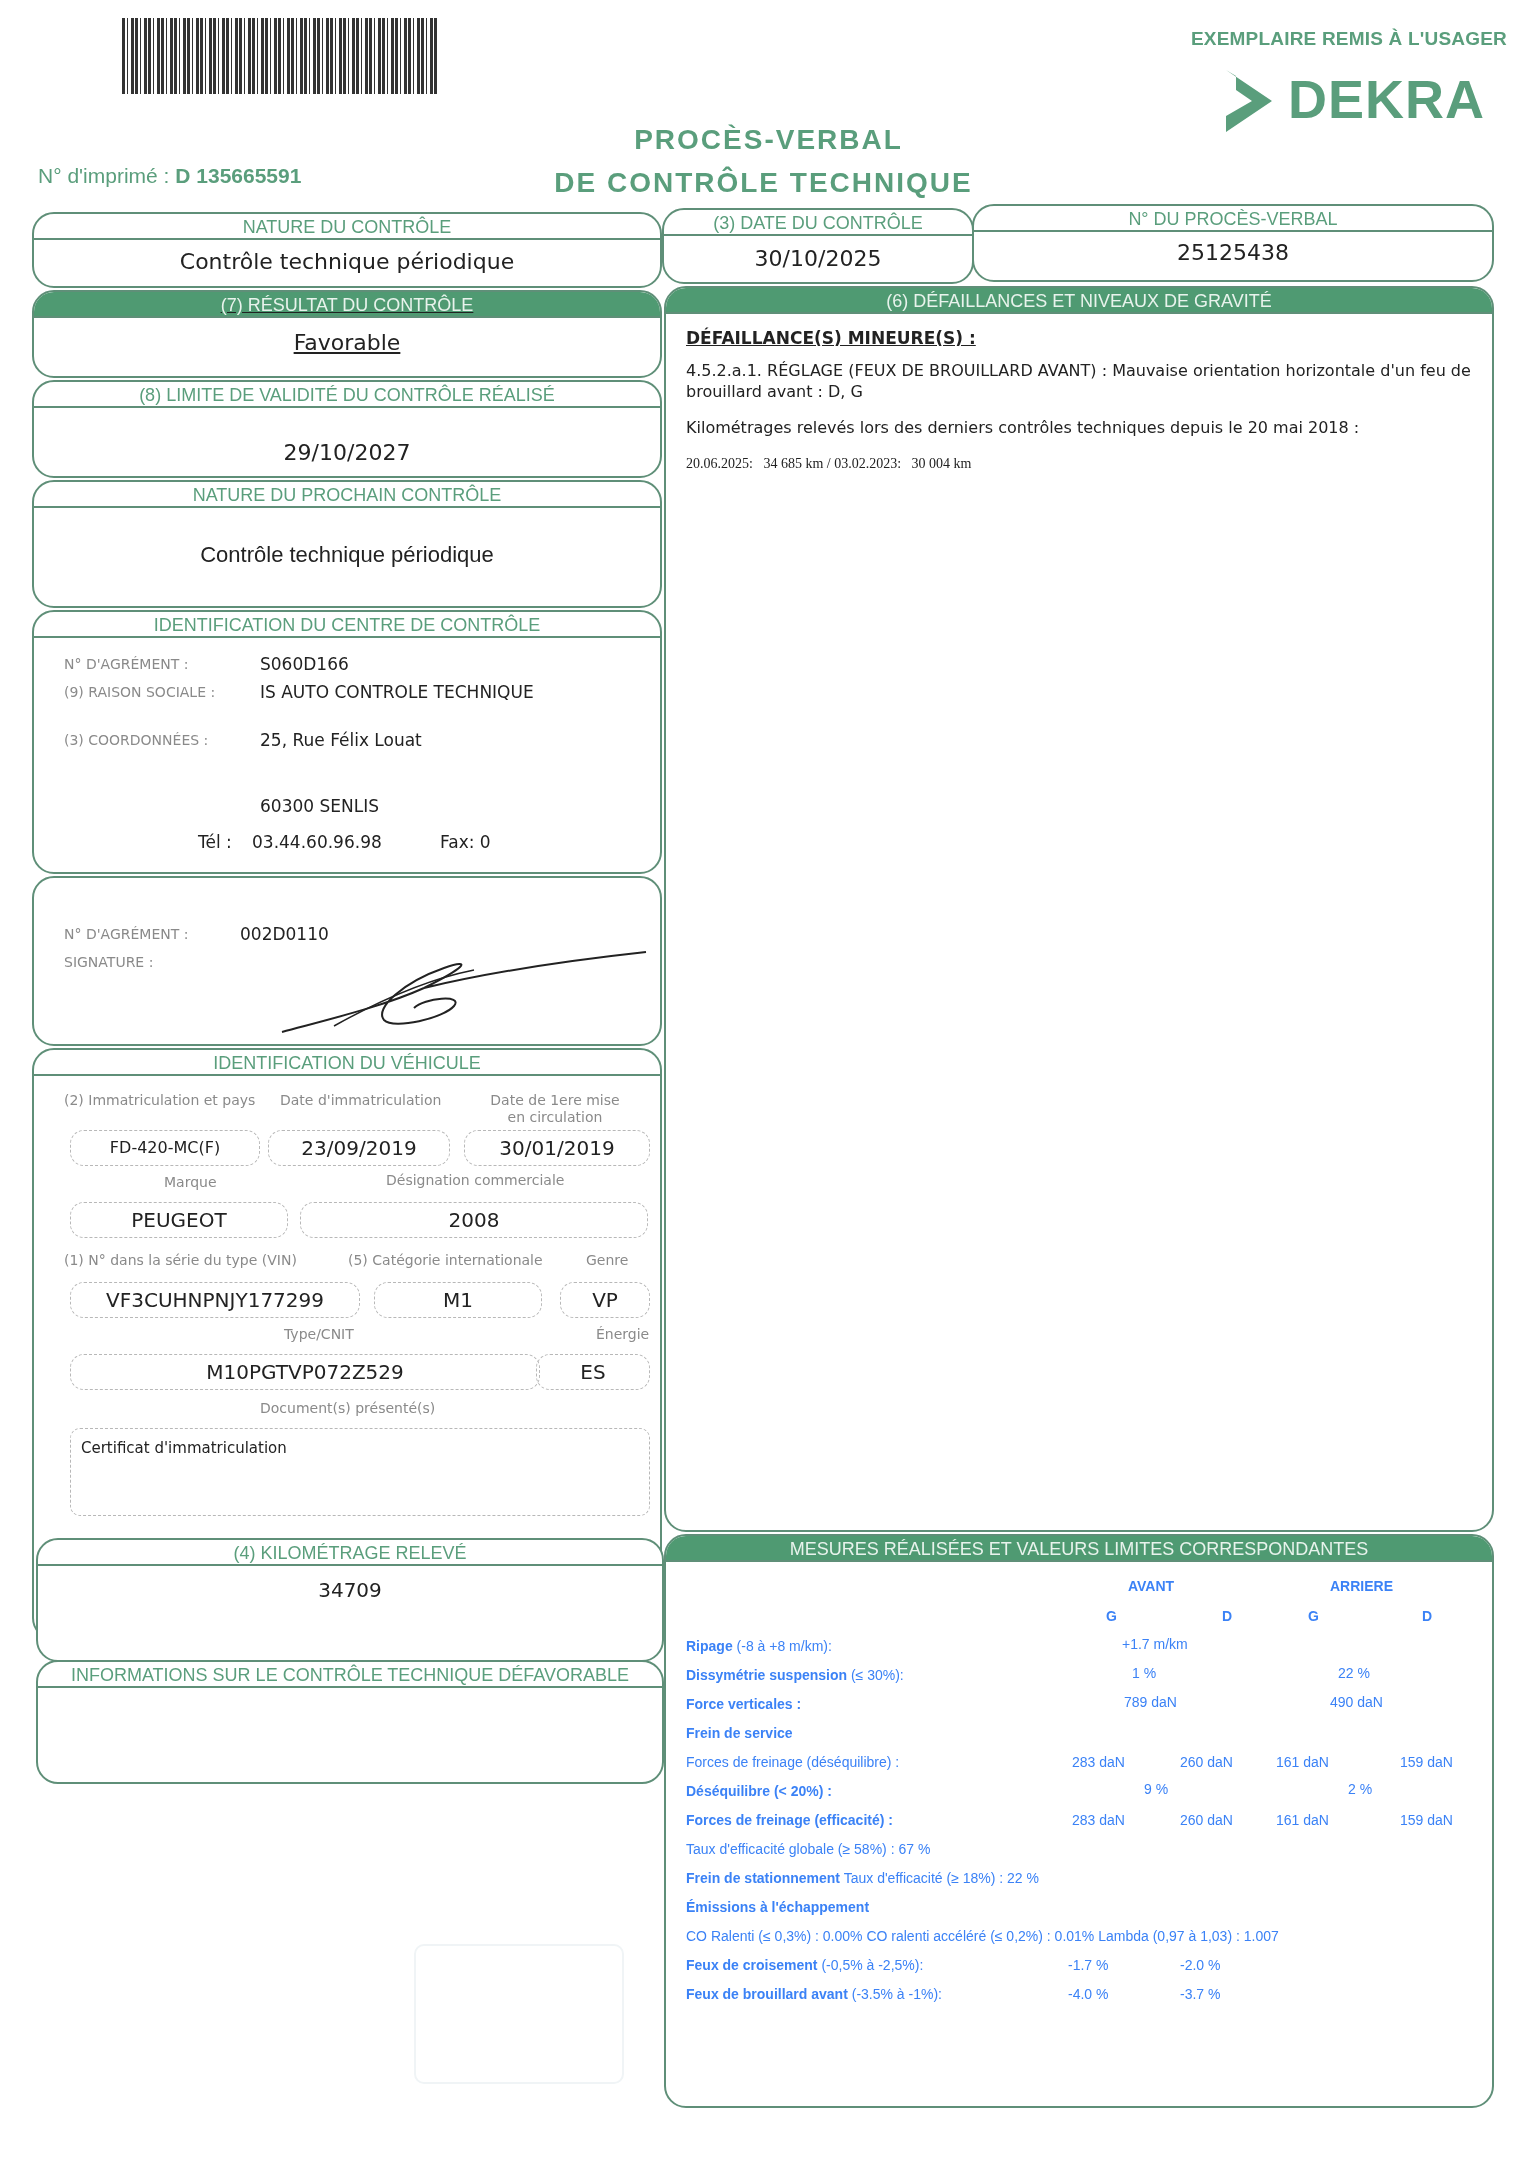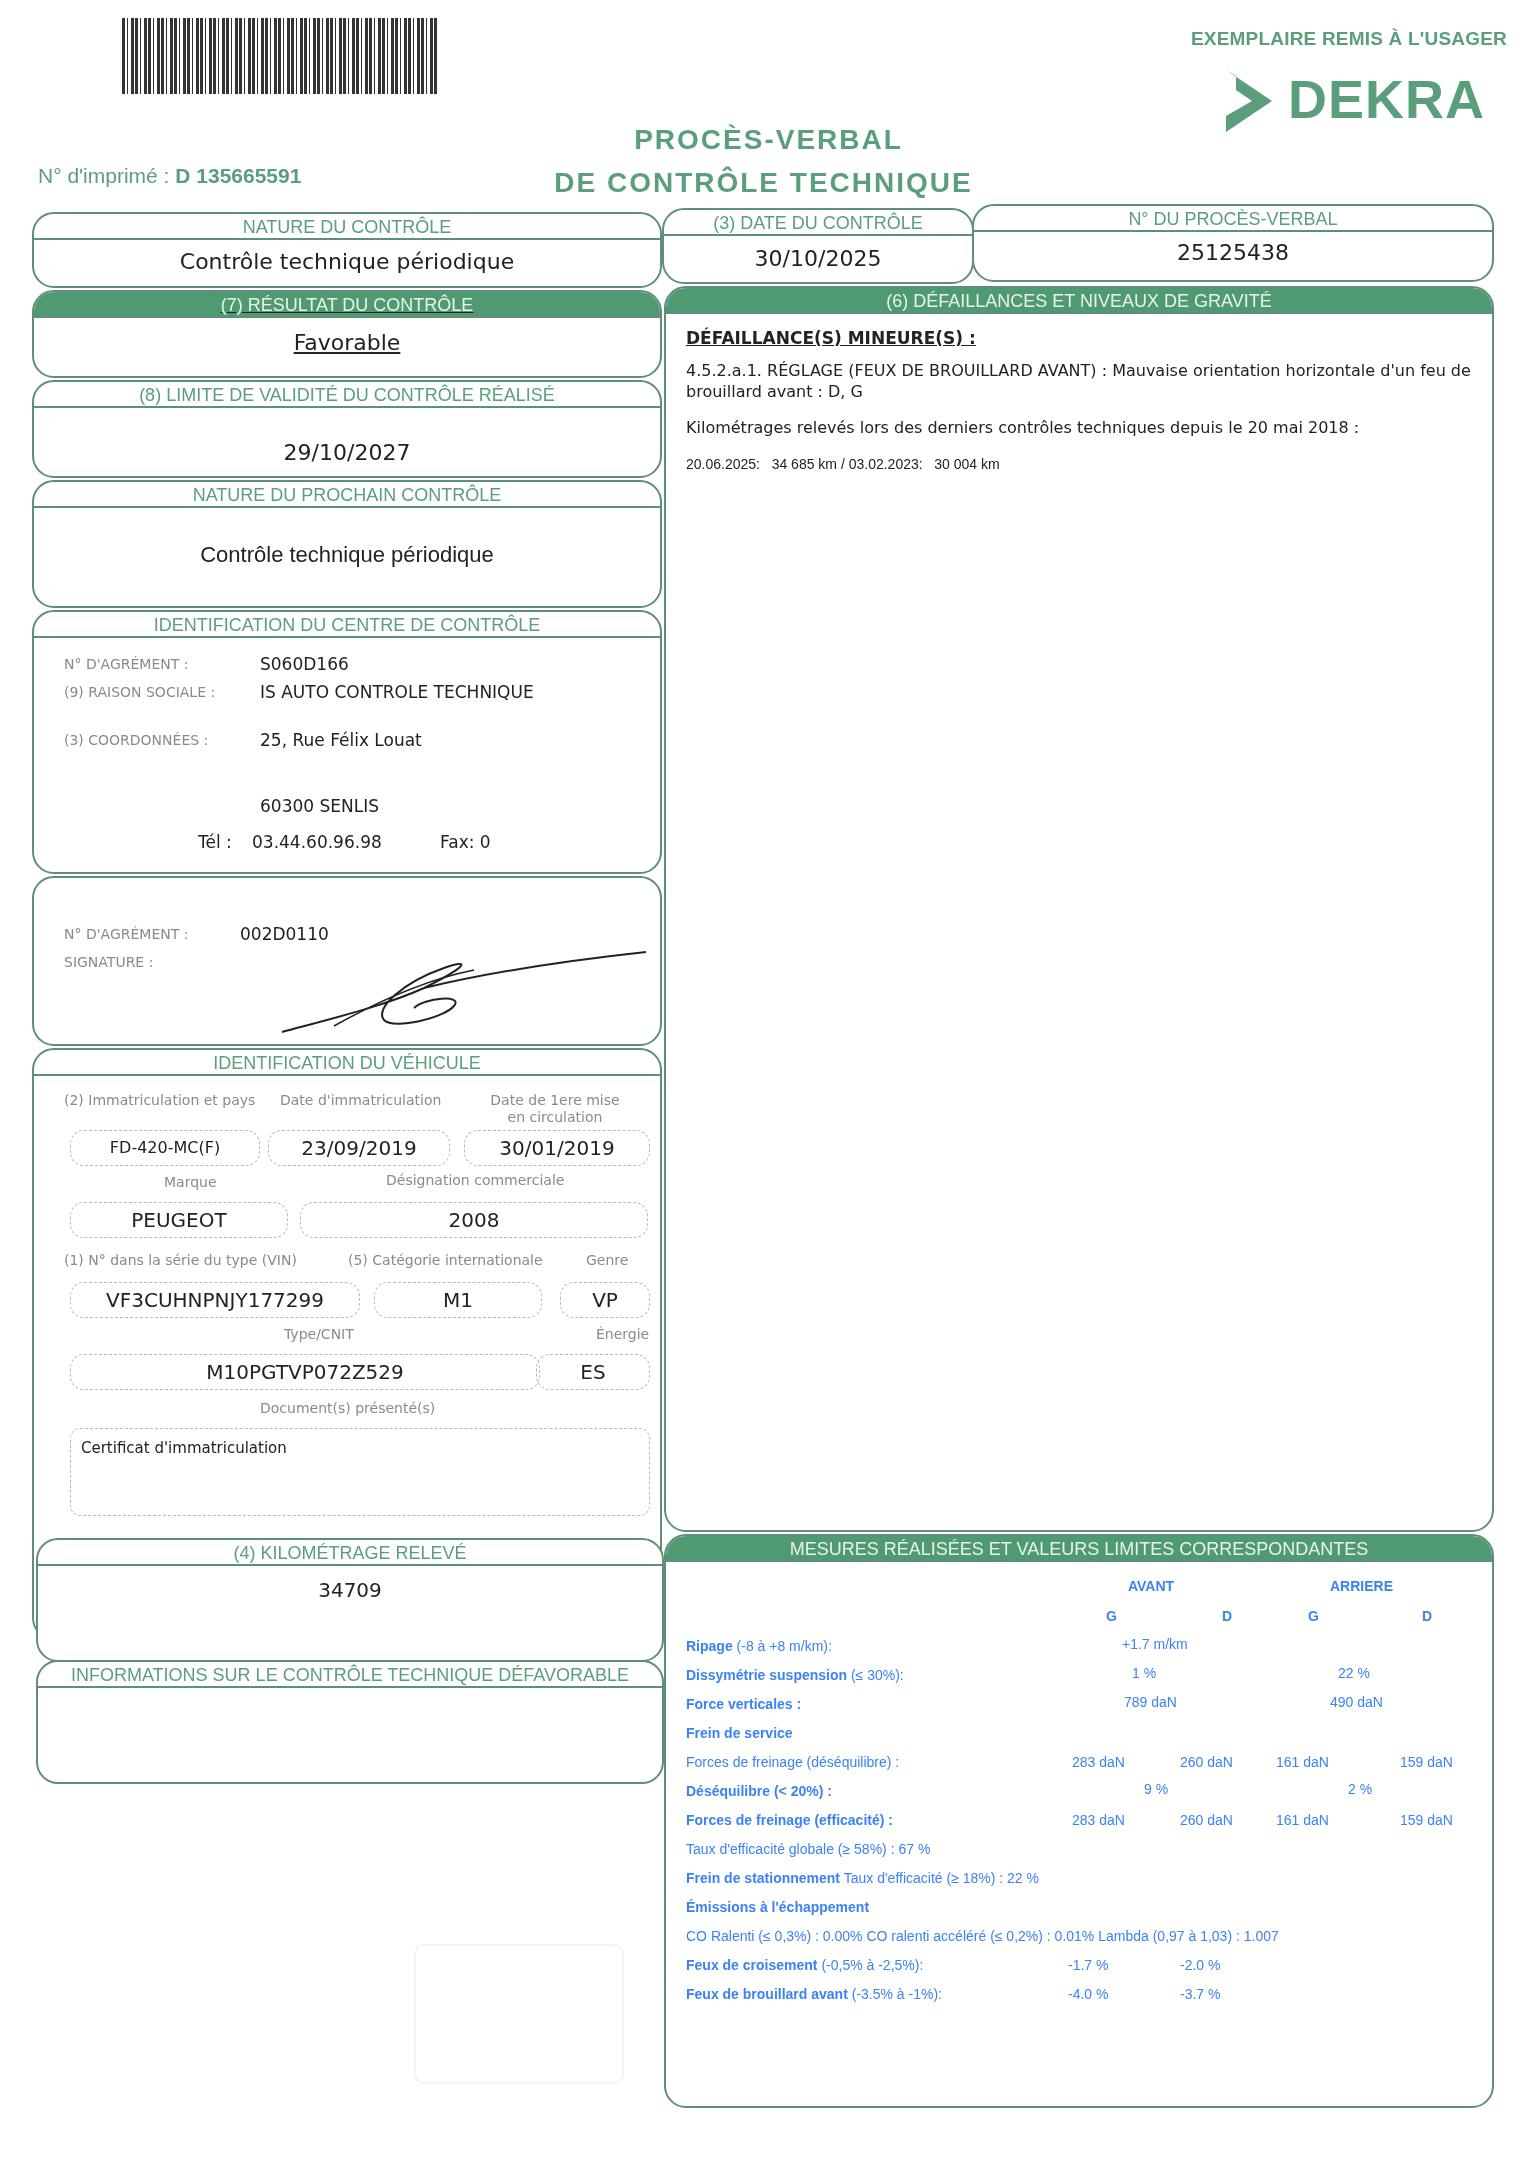--- a/index.html
+++ b/index.html
@@ -23,21 +23,21 @@
   .box-h { height: 26px; border-bottom: 2px solid #5f8f78; text-align: center; font-family: "Liberation Sans", sans-serif; font-size: 18px; color: #5a9e7c; line-height: 26px; }
   .box-h.filled { background: #4f9a72; color: #e8f3ec; }
   .box-v { text-align: center; font-size: 22px; color: #222; }
 
   .field-lbl { font-family: "DejaVu Sans", sans-serif; font-size: 14px; color: #8a8a8a; position: absolute; }
   .field-val { font-family: "DejaVu Sans", sans-serif; font-size: 17px; color: #222; position: absolute; }
   .pill { position: absolute; border: 1px dashed #b8b8b8; border-radius: 14px; text-align: center; color: #222; font-size: 20px; }
 
   .meas { font-family: "Liberation Sans", sans-serif; font-size: 14px; color: #3b82f6; position: absolute; white-space: nowrap; }
   .meas b { font-weight: bold; }
-  .mono { font-family: Liberation Sans, sans-serif; }
+  .mono { font-family: Liberation Serif, serif; }
 </style>
 </head>
 <body>
 
 <div class="abs barcode"></div>
 <div class="abs exemplaire">EXEMPLAIRE REMIS À L'USAGER</div>
 <div class="abs logo">
   <svg width="52" height="66" viewBox="0 0 52 66">
     <polygon points="4,2 50,33 4,64 4,48 30,33 14,22 14,8" fill="#5a9e7c"></polygon>
   </svg>

